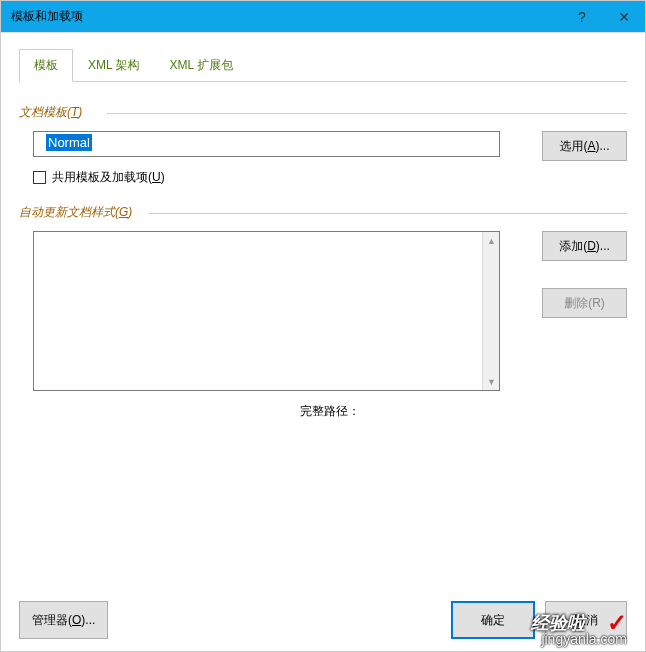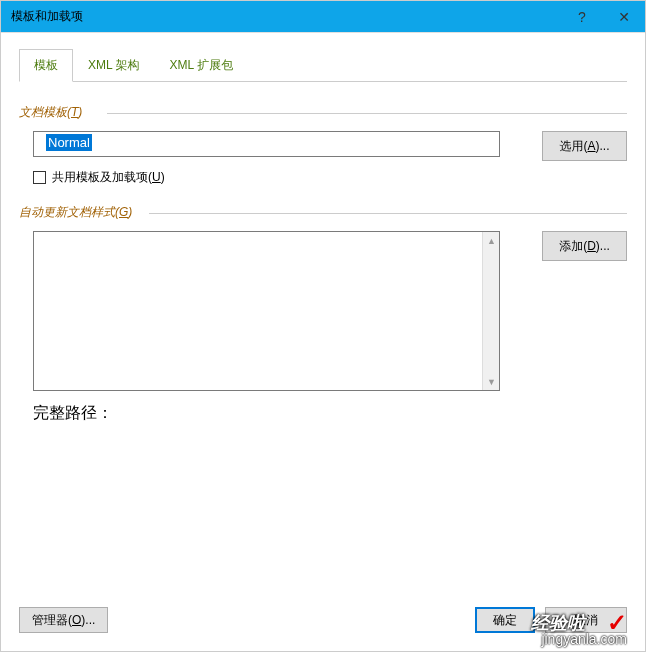--- a/index.html
+++ b/index.html
@@ -149,46 +149,47 @@
       color: #999; font-size: 9px;
     }
     .scroll-arrow.down { position: absolute; bottom: 0; }
     .list-btns {
       display: flex;
       flex-direction: column;
       gap: 27px;
     }
     .fullpath {
       margin: 12px 0 0 14px;
-      font-size: 16px;
+      font-size: 12px;
+      text-align: center;
     }
     .footer {
       position: absolute;
       bottom: 0;
       left: 0;
       right: 0;
       height: 50px;
       display: flex;
       align-items: center;
       padding: 0 18px 12px 18px;
     }
     .footer-btn {
-      height: 26px;
+      height: 38px;
       border: 1px solid #adadad;
       background: #e1e1e1;
       font-size: 12px;
       display: flex;
       align-items: center;
       justify-content: center;
       padding: 0 12px;
       color: #000;
     }
     .footer-btn.primary {
       border: 2px solid #0078d7;
-      padding: 0 16px;
+      padding: 0 28px;
     }
     .footer-spacer { flex: 1; }
     .footer-gap { width: 10px; }
     .watermark {
       position: absolute;
       right: 18px;
       bottom: 14px;
       pointer-events: none;
       display: flex;
       align-items: center;
@@ -261,20 +262,21 @@
           <div class="scroll-arrow">▲</div>
           <div class="scroll-arrow down">▼</div>
         </div>
       </div>
       <div class="list-btns">
         <div class="side-btn">
           <span>添加(</span>
             <span class="underline">D</span>
             <span>)...</span>
         </div>
+        <div class="side-btn disabled">删除(R)</div>
       </div>
     </div>
 
     <div class="fullpath">完整路径：</div>
   </div>
 
 </div>
 
 <div class="footer">
   <div class="footer-btn">

